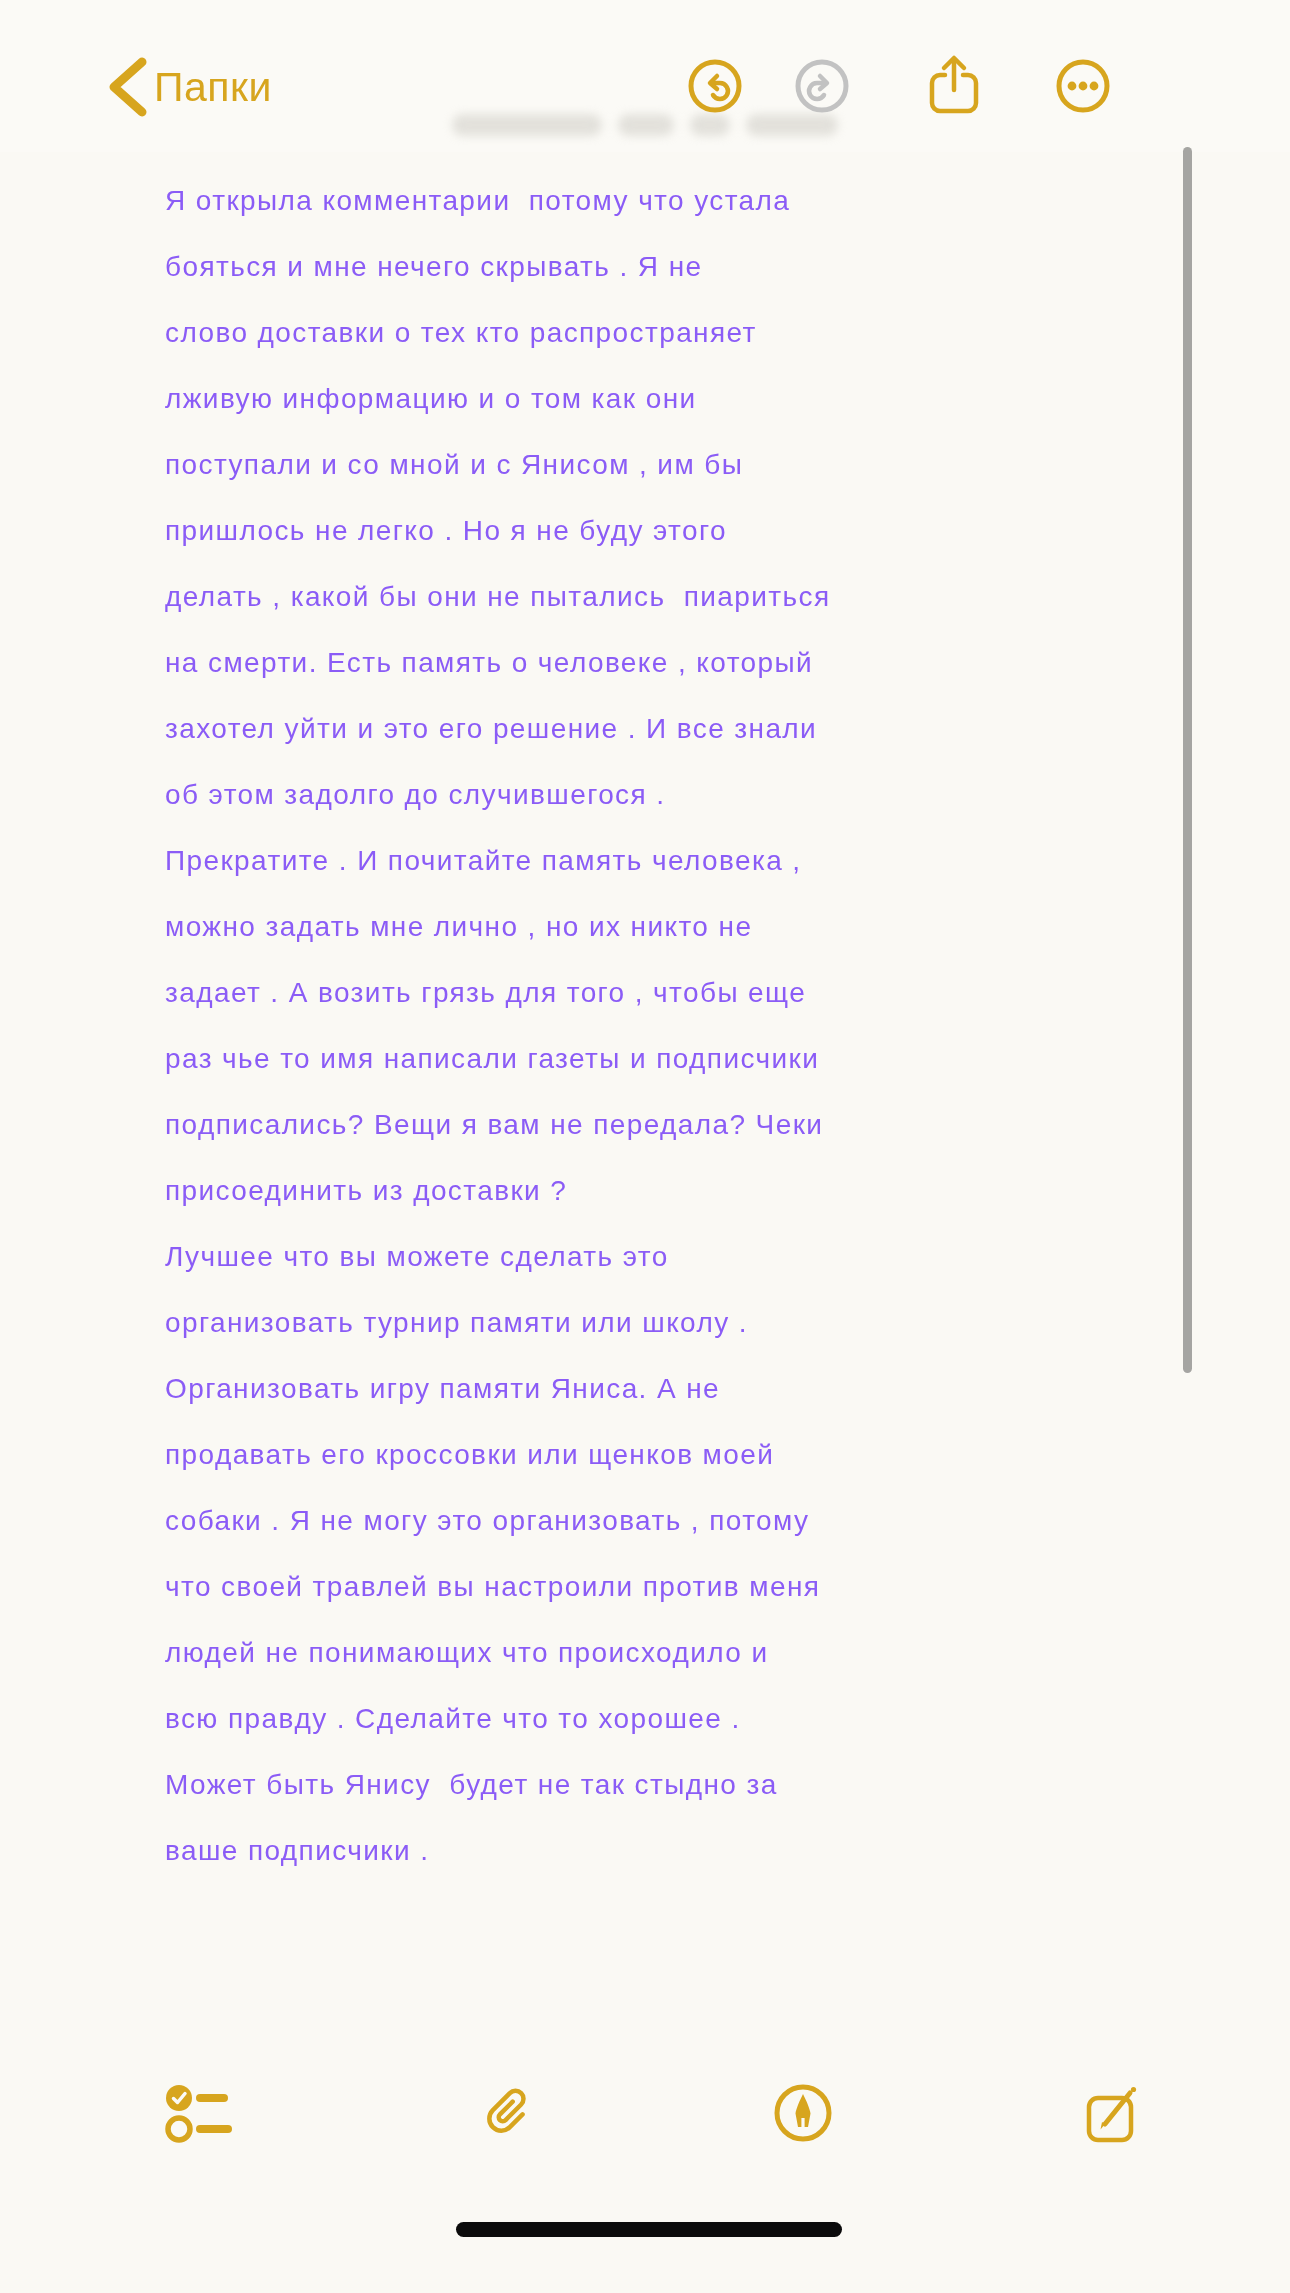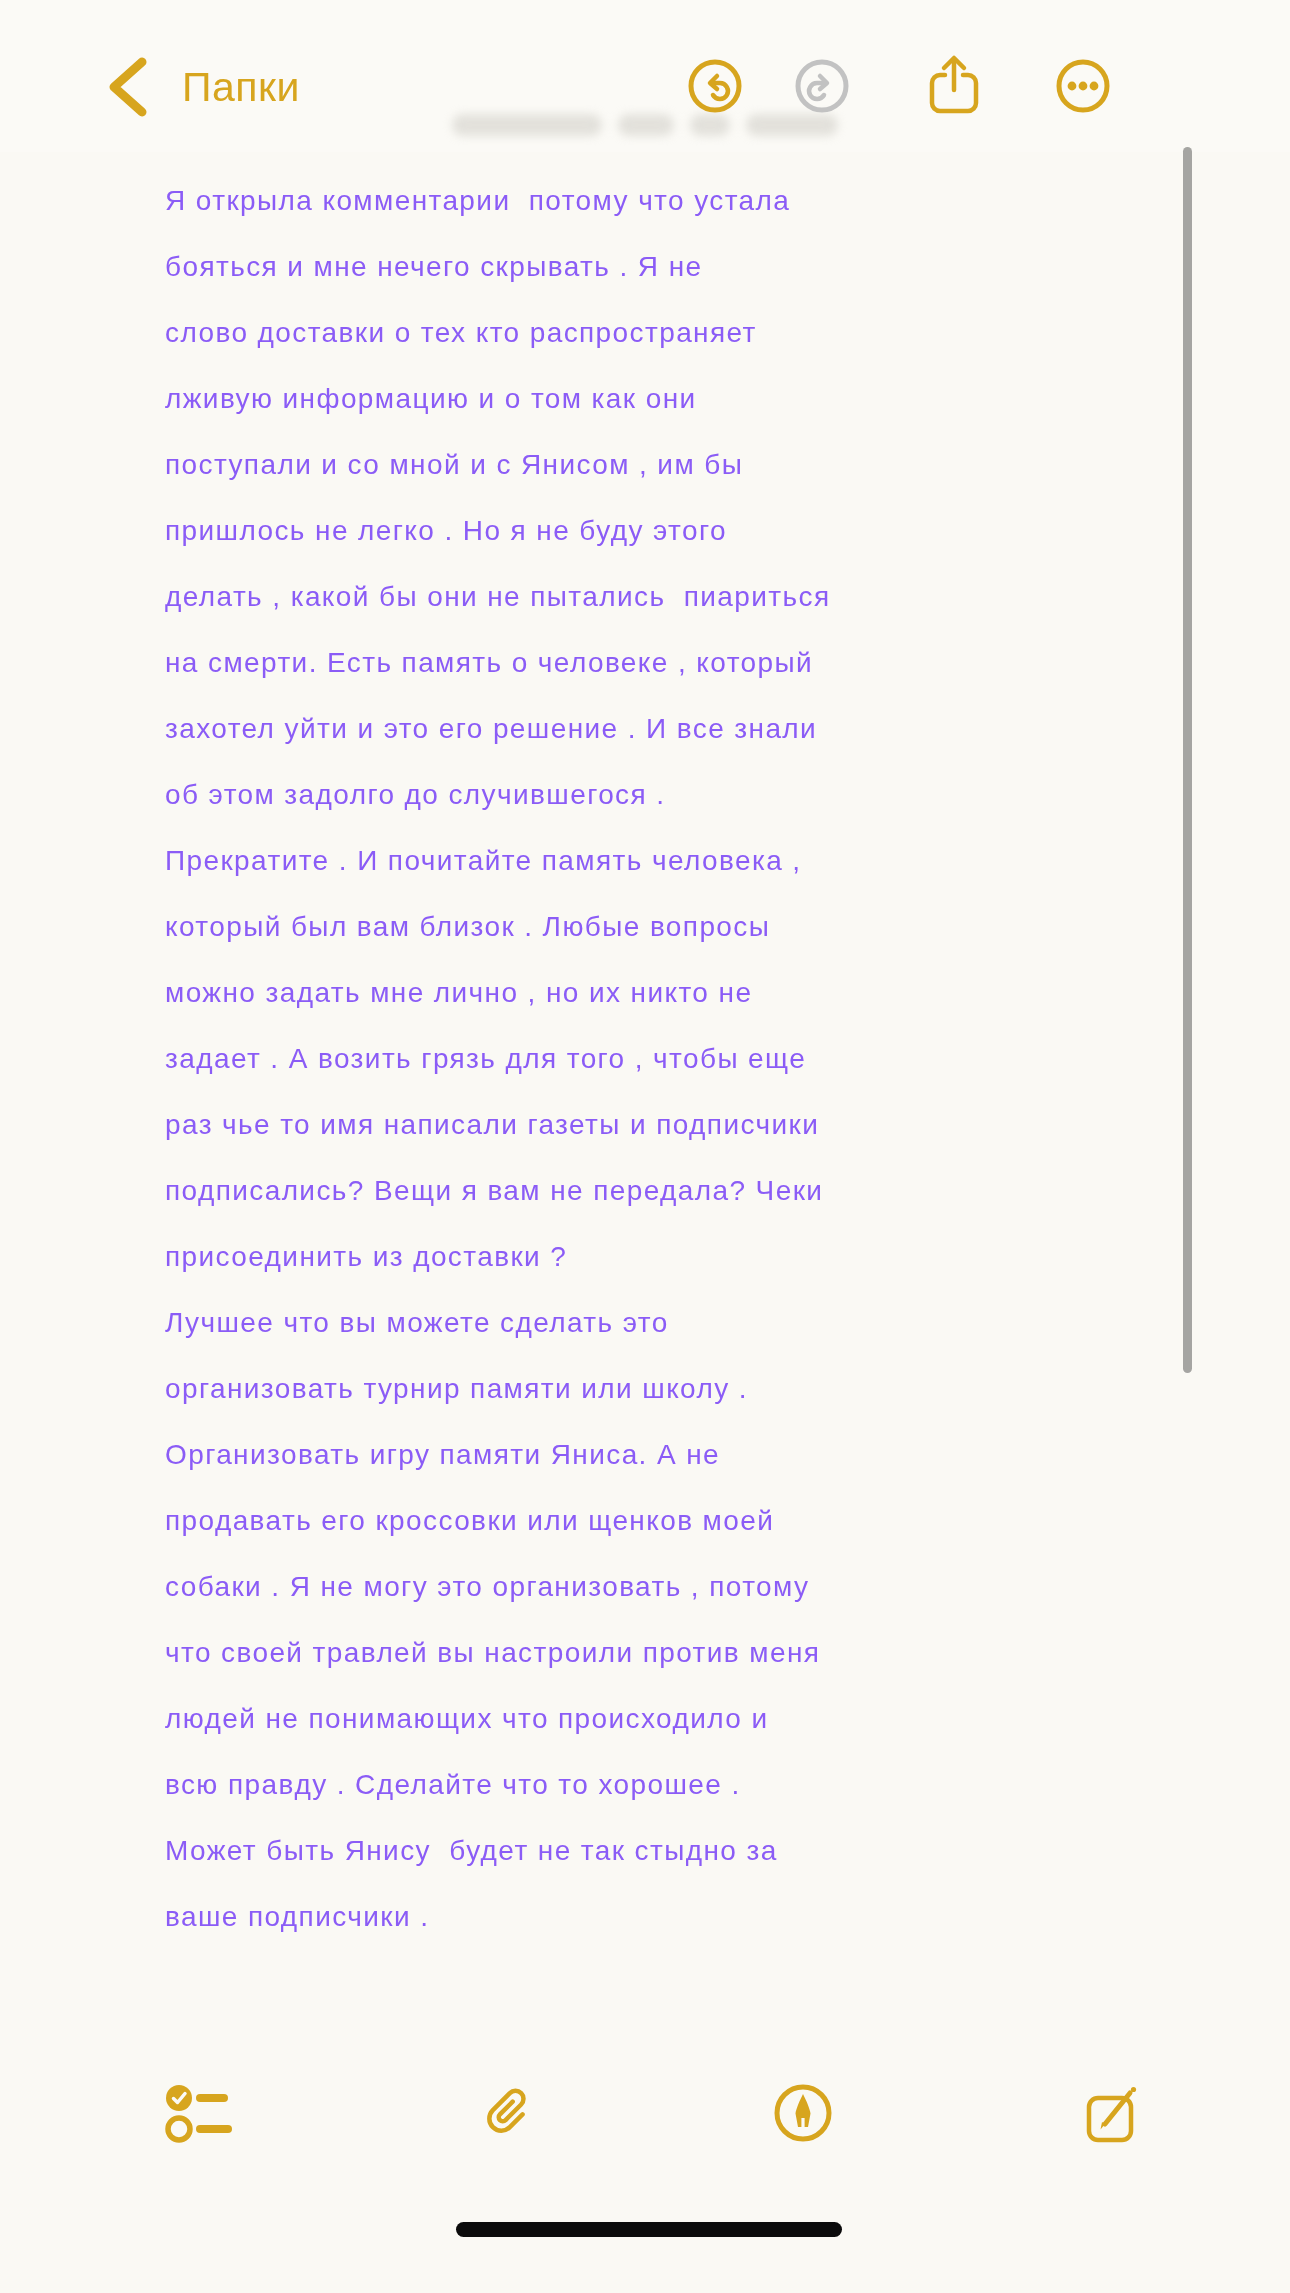--- a/index.html
+++ b/index.html
@@ -6,21 +6,21 @@
   body{
     width:1290px;height:2293px;position:relative;overflow:hidden;
     background:#FAF9F4;
     font-family:"Liberation Sans","DejaVu Sans",sans-serif;
     -webkit-font-smoothing:antialiased;
   }
   
   .navbar{position:absolute;top:0;left:0;width:1290px;height:152px;background:#FBFAF6;}
   .back-button{position:absolute;left:104px;top:56px;display:flex;align-items:center;cursor:pointer;}
   .back-chevron{width:46px;height:62px;}
-  .back-label{color:#D7A51E;font-size:41px;letter-spacing:.5px;margin-left:32px;line-height:62px;}
+  .back-label{color:#D7A51E;font-size:41px;letter-spacing:.5px;margin-left:4px;line-height:62px;}
   .nav-icon-btn{position:absolute;top:58px;width:56px;height:56px;cursor:pointer;}
   .nav-icon-btn svg{width:56px;height:56px;display:block;}
   #undo-btn{left:687px;}
   #redo-btn{left:794px;}
   #share-btn{left:921px;top:52px;width:66px;height:66px;}
   #share-btn svg{width:66px;height:66px;}
   #more-btn{left:1055px;}
   
   .ghost-date{position:absolute;top:110px;left:0;width:1290px;height:30px;
     display:flex;justify-content:center;align-items:center;gap:16px;
@@ -105,21 +105,20 @@
   <div class="note-line">бояться и мне нечего скрывать . Я не</div>
   <div class="note-line">слово доставки о тех кто распространяет</div>
   <div class="note-line">лживую информацию и о том как они</div>
   <div class="note-line">поступали и со мной и с Янисом , им бы</div>
   <div class="note-line">пришлось не легко . Но я не буду этого</div>
   <div class="note-line">делать , какой бы они не пытались  пиариться</div>
   <div class="note-line">на смерти. Есть память о человеке , который</div>
   <div class="note-line">захотел уйти и это его решение . И все знали</div>
   <div class="note-line">об этом задолго до случившегося .</div>
   <div class="note-line">Прекратите . И почитайте память человека ,</div>
-  <div class="note-line">который был вам близок . Любые вопросы</div>
   <div class="note-line">можно задать мне лично , но их никто не</div>
   <div class="note-line">задает . А возить грязь для того , чтобы еще</div>
   <div class="note-line">раз чье то имя написали газеты и подписчики</div>
   <div class="note-line">подписались? Вещи я вам не передала? Чеки</div>
   <div class="note-line">присоединить из доставки ?</div>
   <div class="note-line">Лучшее что вы можете сделать это</div>
   <div class="note-line">организовать турнир памяти или школу .</div>
   <div class="note-line">Организовать игру памяти Яниса. А не</div>
   <div class="note-line">продавать его кроссовки или щенков моей</div>
   <div class="note-line">собаки . Я не могу это организовать , потому</div>

